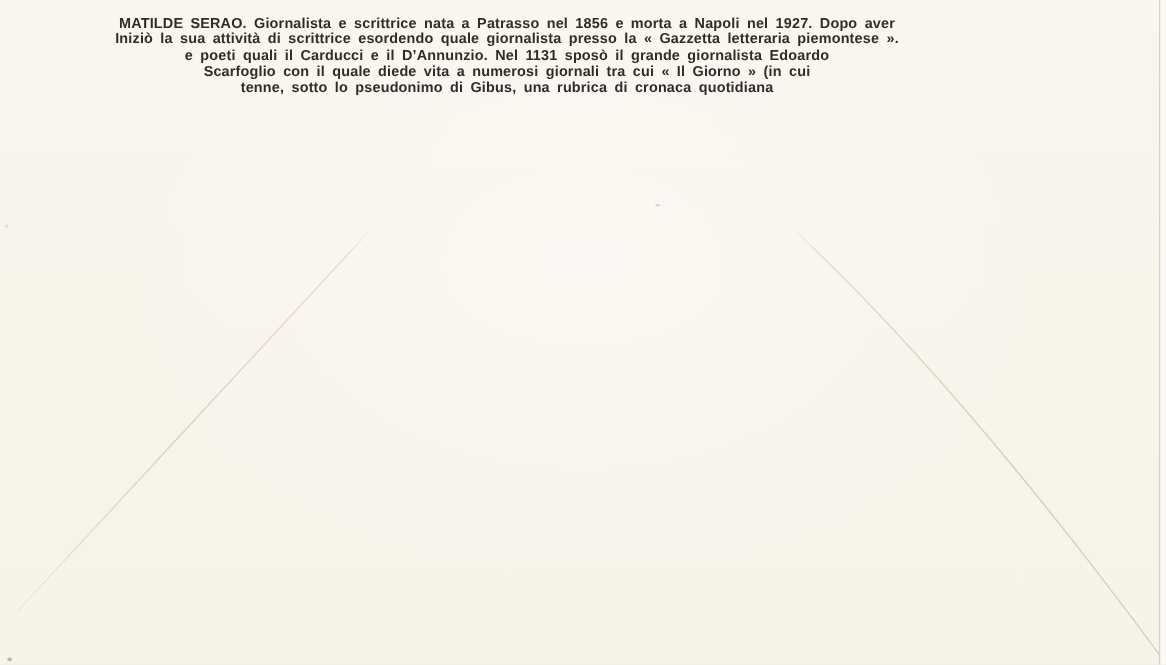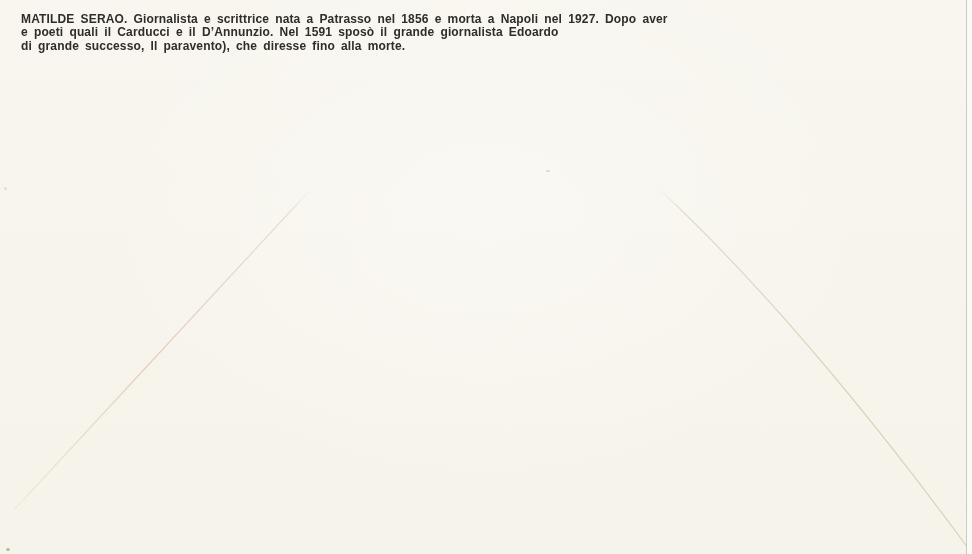--- a/index.html
+++ b/index.html
@@ -24,21 +24,21 @@
     background: #fbfaf7;
   }
 
   .bio-block {
     position: absolute;
     top: 13px;
     left: 0;
     width: 824px;
     padding-left: 21px;
     box-sizing: border-box;
-    text-align: left;
+    text-align: center;
   }
 
   .bio-line {
     white-space: nowrap;
     font-size: 12px;
     font-weight: 700;
     line-height: 13.45px;
     letter-spacing: 0.15px;
     word-spacing: 2.6px;
     color: #2f2d29;
@@ -83,21 +83,23 @@
     </defs>
     <path d="M 14 510 L 312 188" fill="none" stroke="url(#fadeL)" stroke-width="1.2"></path>
     <path d="M 658 188 Q 800 320 968 548" fill="none" stroke="url(#fadeR)" stroke-width="1.2"></path>
     <line x1="966.5" y1="0" x2="966.5" y2="554" stroke="#c9c2b2" stroke-opacity="0.85" stroke-width="1"></line>
   </svg>
 
   <div class="scan-margin"></div>
 
   <div class="bio-block">
     <div class="bio-line">MATILDE SERAO. Giornalista e scrittrice nata a Patrasso nel 1856 e morta a Napoli nel 1927. Dopo aver</div>
-    <div class="bio-line">e poeti quali il Carducci e il D’Annunzio. Nel 1591 sposò il grande giornalista Edoardo</div>
-    <div class="bio-line">di grande successo, Il paravento), che diresse fino alla morte.</div>
+    <div class="bio-line">Iniziò la sua attività di scrittrice esordendo quale giornalista presso la « Gazzetta letteraria piemontese ».</div>
+    <div class="bio-line">e poeti quali il Carducci e il D’Annunzio. Nel 1131 sposò il grande giornalista Edoardo</div>
+    <div class="bio-line">Scarfoglio con il quale diede vita a numerosi giornali tra cui « Il Giorno » (in cui</div>
+    <div class="bio-line">tenne, sotto lo pseudonimo di Gibus, una rubrica di cronaca quotidiana</div>
   </div>
 
   <div class="speck speck-a"></div>
   <div class="speck speck-b"></div>
   <div class="speck speck-c"></div>
 
 </div>
 
 </body></html>

